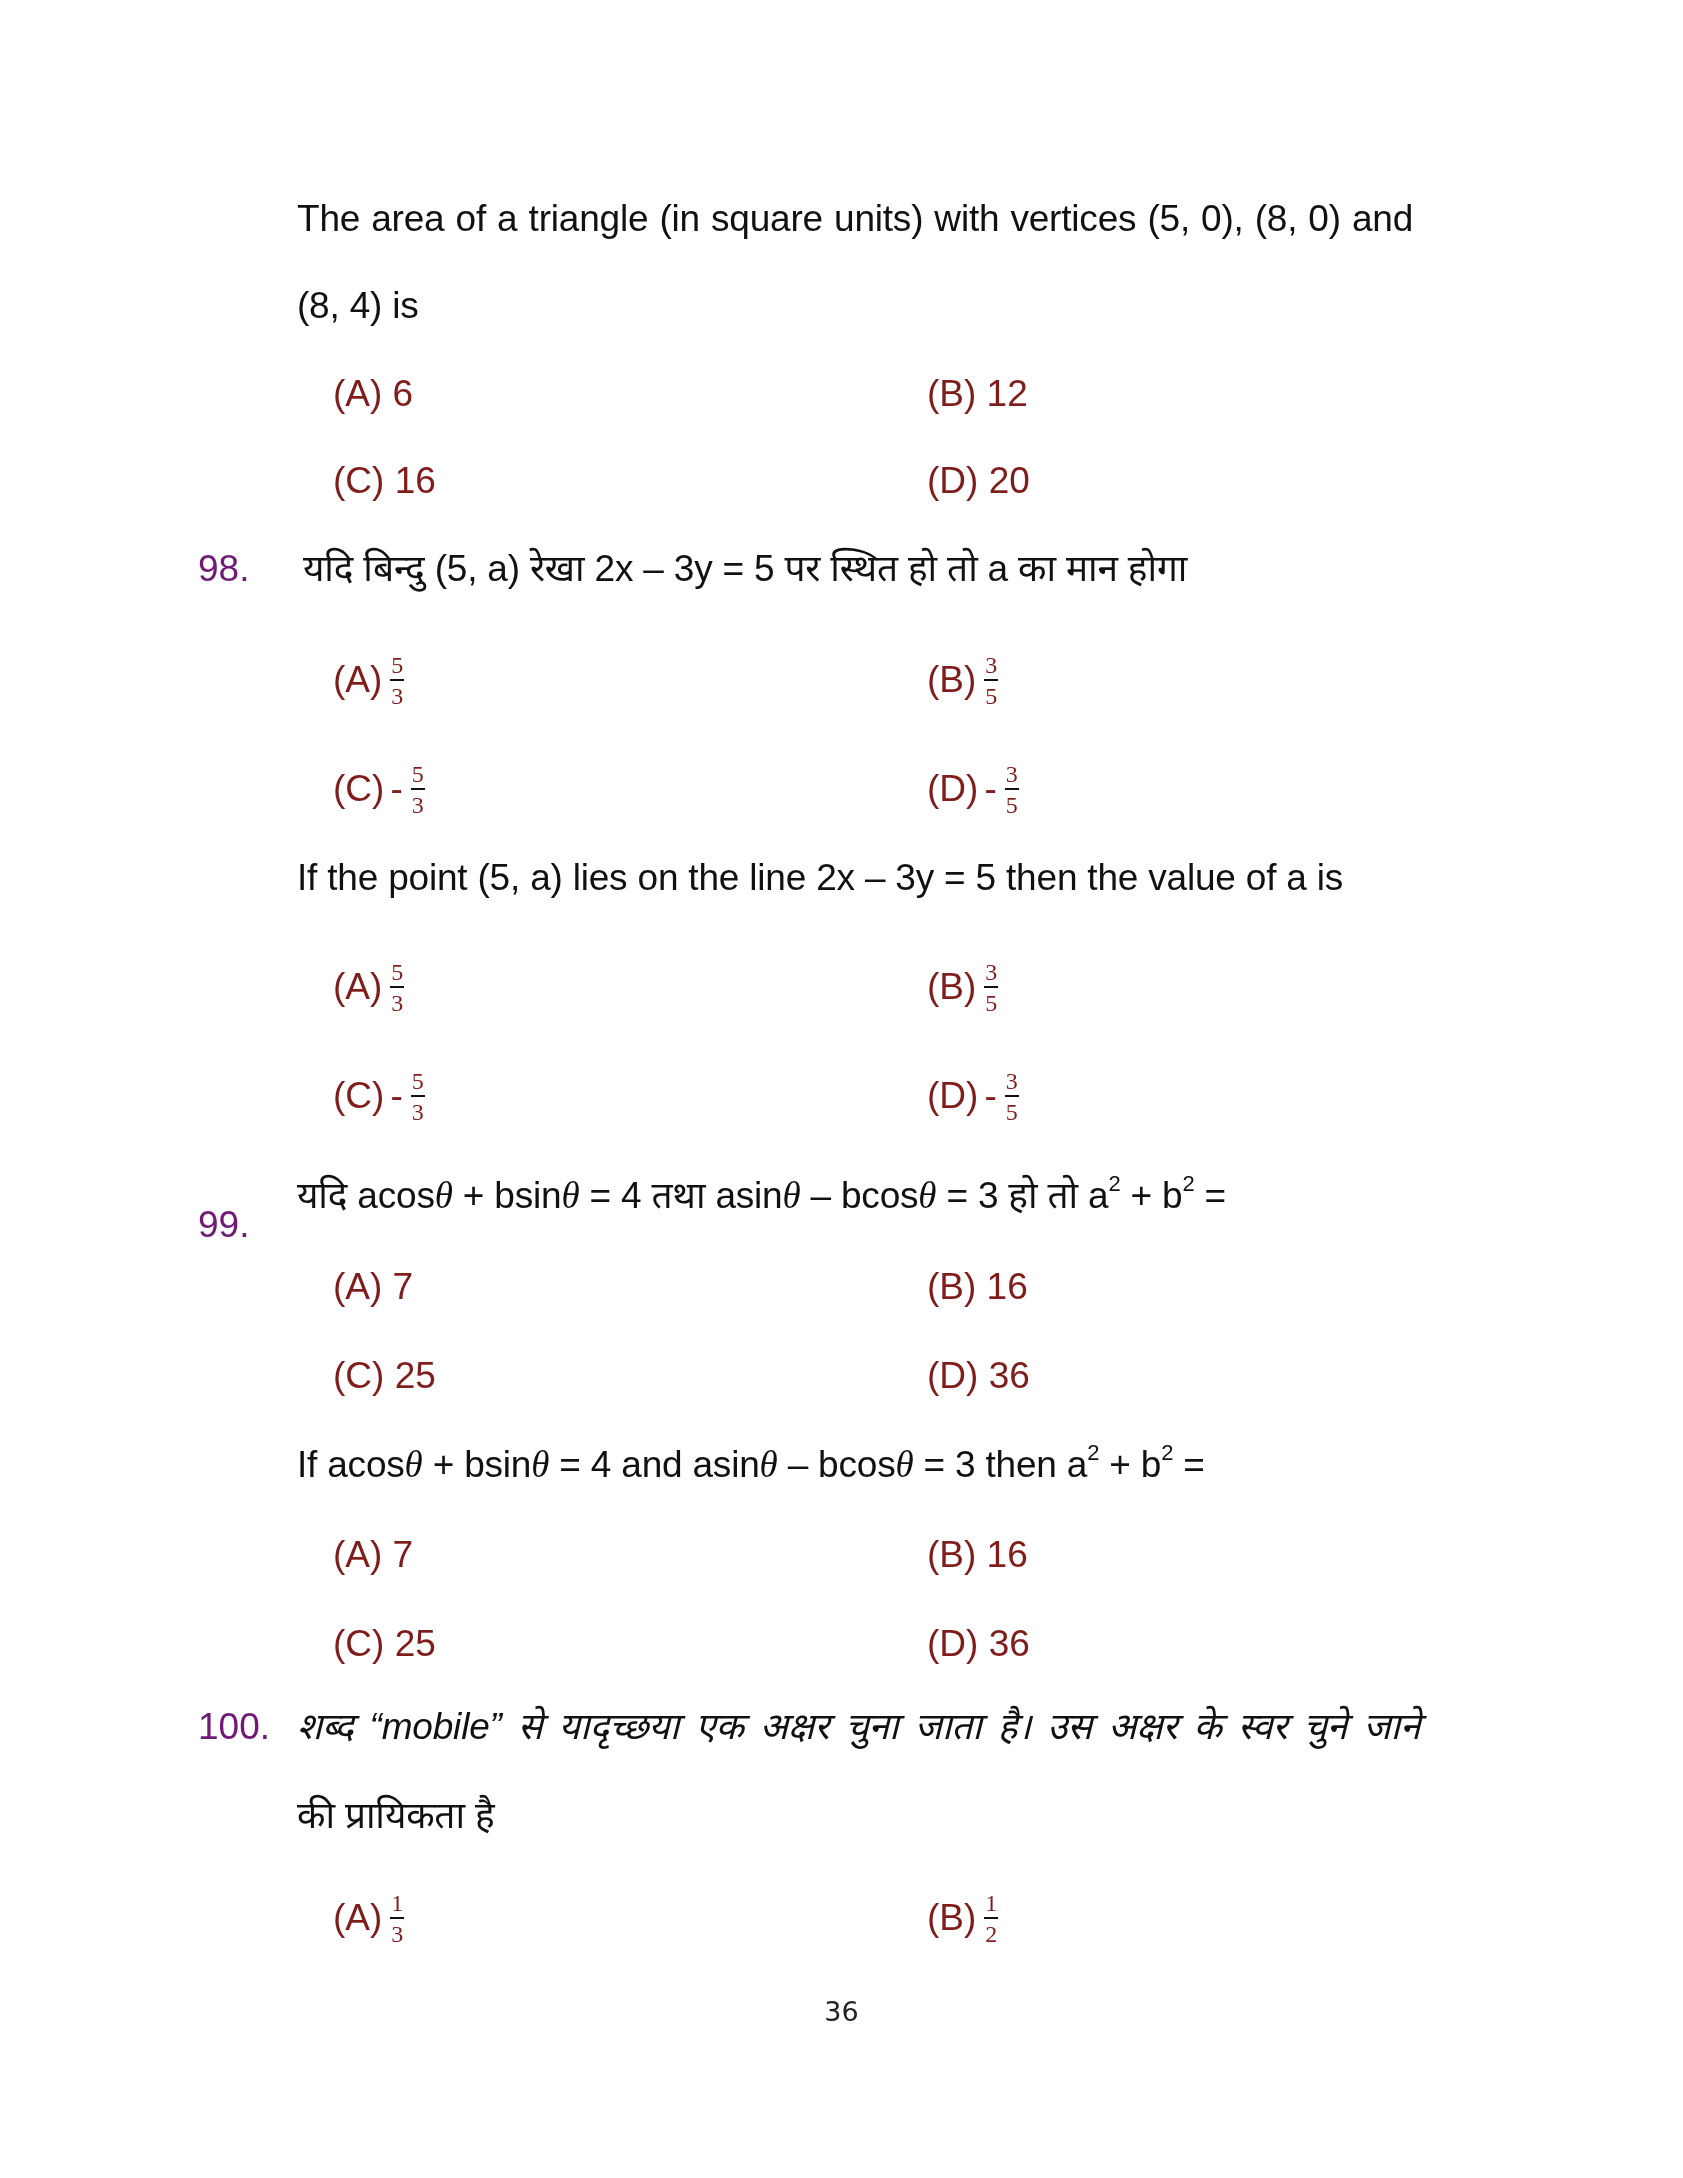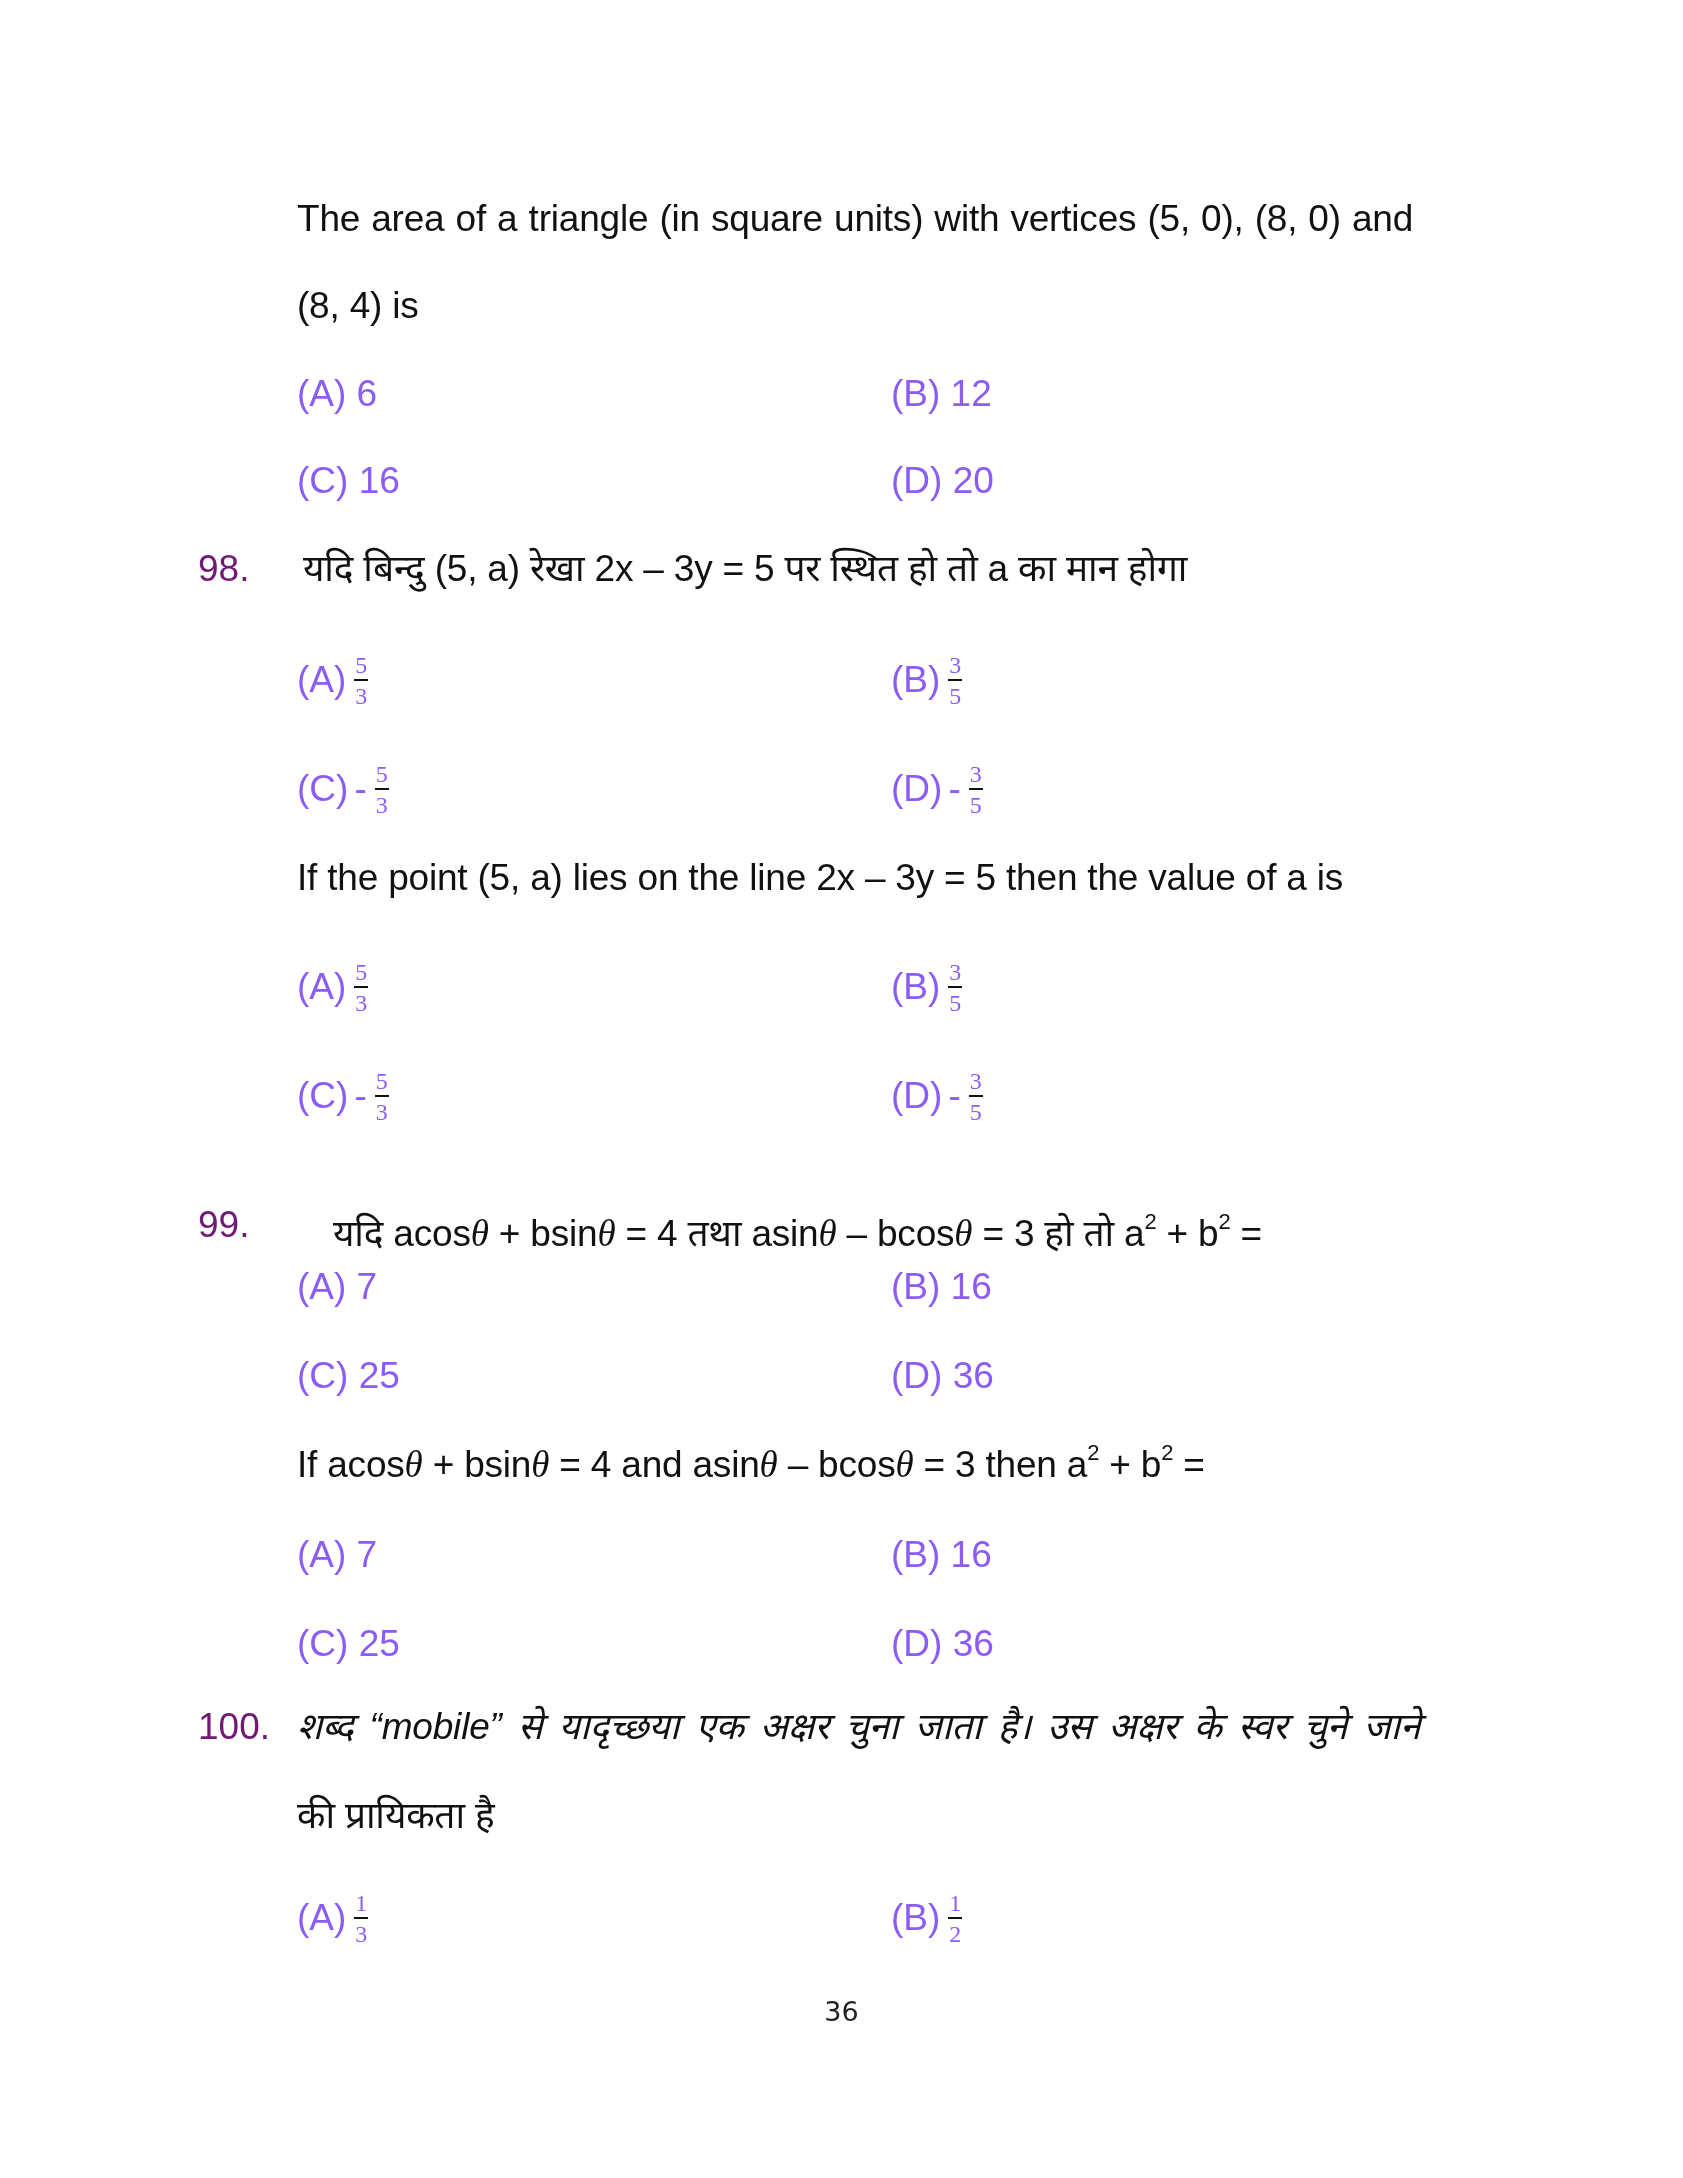--- a/index.html
+++ b/index.html
@@ -9,21 +9,21 @@
       position: absolute;
       font-family: "Liberation Sans", "DejaVu Sans", sans-serif;
       font-size: 37px;
       line-height: 44px;
       height: 44px;
       white-space: nowrap;
       color: #111111;
       letter-spacing: -0.2px;
     }
     .qnum { position: absolute; font-family: "Liberation Sans", sans-serif; font-size: 37px; line-height: 44px; height: 44px; color: #701a75; }
-    .opt { position: absolute; font-family: "Liberation Sans", sans-serif; font-size: 37px; line-height: 44px; height: 44px; white-space: nowrap; color: #8b5cf6; }
+    .opt { position: absolute; font-family: "Liberation Sans", sans-serif; font-size: 37px; line-height: 44px; height: 44px; white-space: nowrap; color: #7f1d1d; margin-left: 36px; }
     .frac {
       display: inline-block;
       vertical-align: middle;
       text-align: center;
       font-family: "Liberation Serif", "DejaVu Serif", serif;
       font-size: 24px;
       line-height: 24px;
       margin-left: 8px;
       position: relative;
       top: -2px;
@@ -91,21 +91,21 @@
     <span>(B)</span><span class="frac"><span class="num">3</span><span class="den">5</span></span>
   </div>
   <div class="opt" style="left:297px; top:1071px;">
     <span>(C)</span><span class="neg">-</span><span class="frac"><span class="num">5</span><span class="den">3</span></span>
   </div>
   <div class="opt" style="left:891px; top:1071px;">
     <span>(D)</span><span class="neg">-</span><span class="frac"><span class="num">3</span><span class="den">5</span></span>
   </div>
 
   <div class="qnum" style="left:198px; top:1166px;margin-top:37px;">99.</div>
-  <div class="line" style="left:297px; top:1212px;margin-left:36px;"><span>यदि acos</span><span class="theta">θ</span><span> + bsin</span><span class="theta">θ</span><span> = 4 तथा asin</span><span class="theta">θ</span><span> – bcos</span><span class="theta">θ</span><span> = 3 हो तो a</span><sup>2</sup><span> + b</span><sup>2</sup><span> =</span></div>
+  <div class="line" style="left:297px; top:1174px;"><span>यदि acos</span><span class="theta">θ</span><span> + bsin</span><span class="theta">θ</span><span> = 4 तथा asin</span><span class="theta">θ</span><span> – bcos</span><span class="theta">θ</span><span> = 3 हो तो a</span><sup>2</sup><span> + b</span><sup>2</sup><span> =</span></div>
 
   <div class="opt" style="left:297px; top:1265px;">
     <span>(A)</span>
     <span>7</span>
   </div>
   <div class="opt" style="left:891px; top:1265px;">
     <span>(B)</span>
     <span>16</span>
   </div>
   <div class="opt" style="left:297px; top:1354px;">

